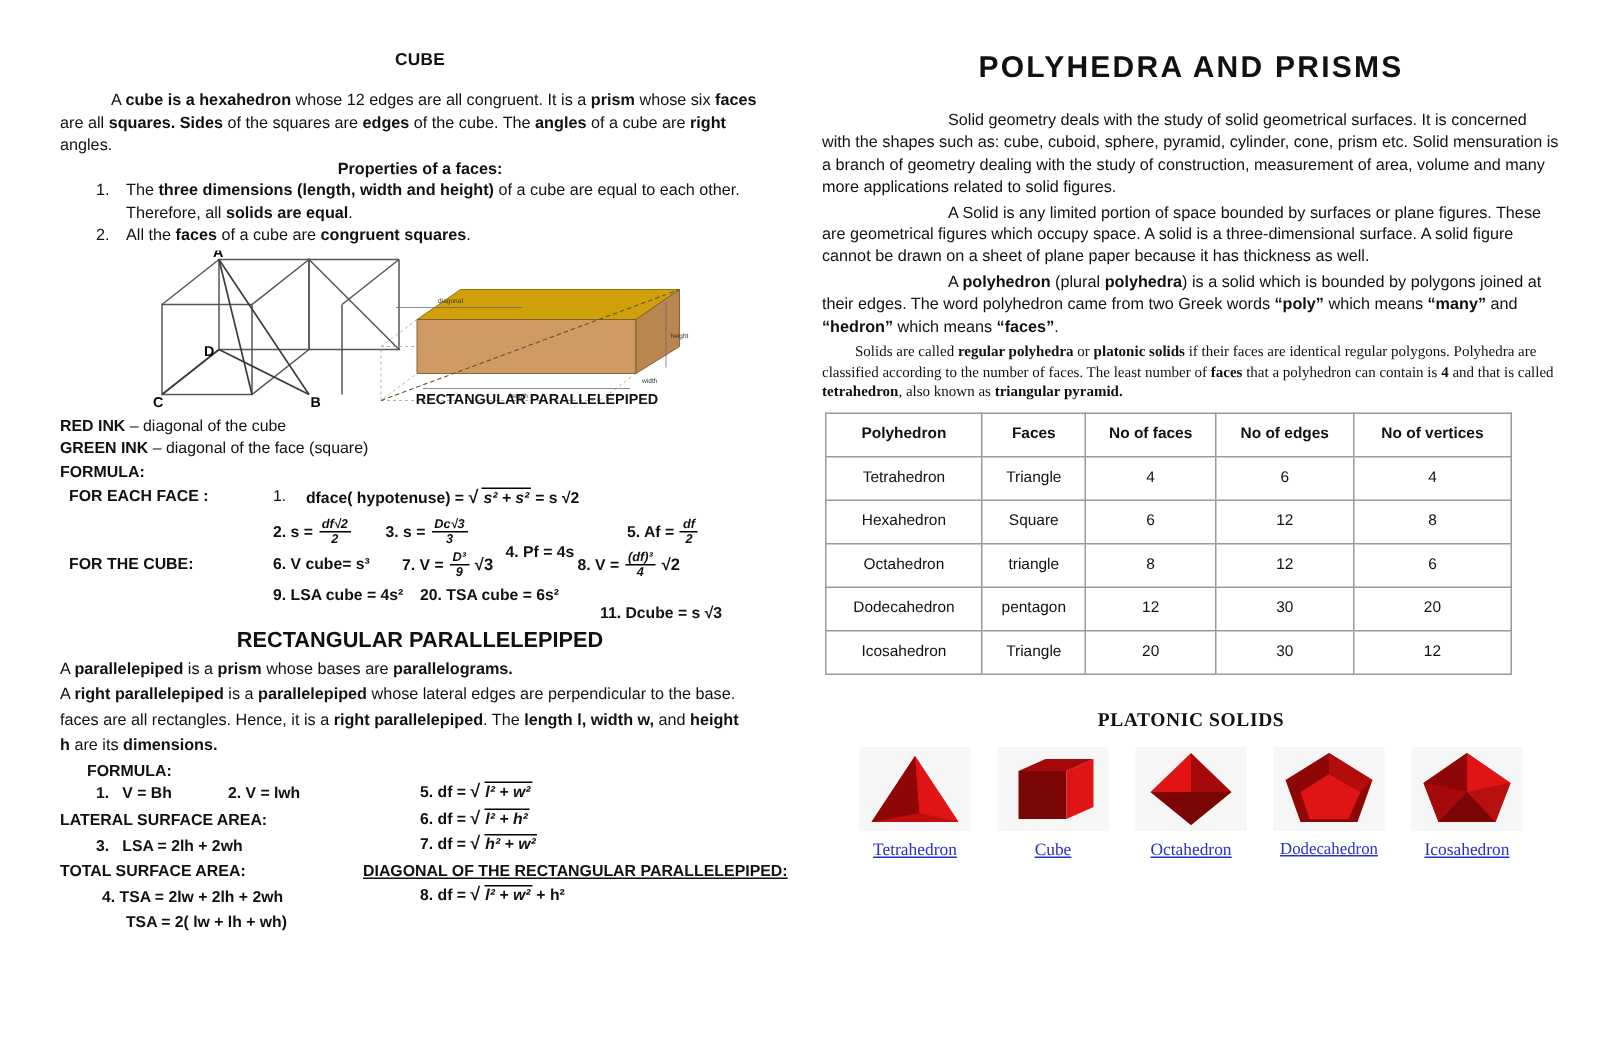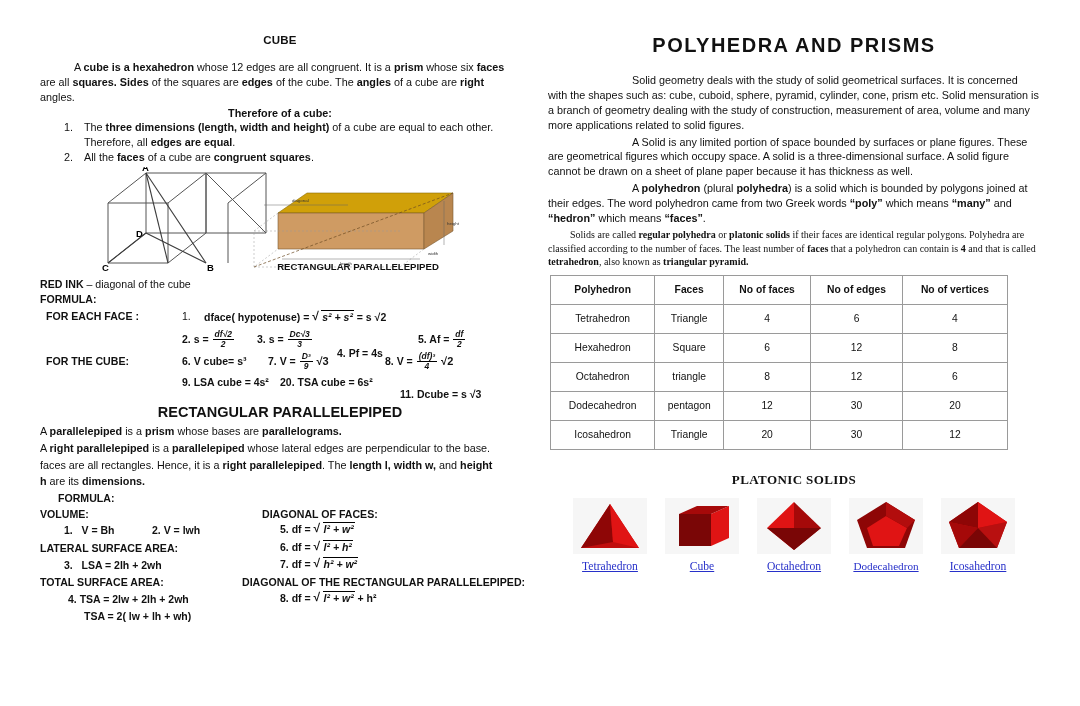--- a/index.html
+++ b/index.html
@@ -94,24 +94,24 @@
 <body>
 
 <div class="page">
 
   <div class="col-left">
 
     <h1 class="section-title">CUBE</h1>
 
     <p class="para indent"><span id="cube-intro"><span>A </span><b>cube is a hexahedron</b><span> whose 12 edges are all congruent. It is a </span><b>prism</b><span> whose six </span><b>faces</b><span> are all </span><b>squares. Sides</b><span> of the squares are </span><b>edges</b><span> of the cube. The </span><b>angles</b><span> of a cube are </span><b>right</b><span> angles.</span></span></p>
 
-    <div class="center-line">Therefore of a cube:</div>
+    <div class="center-line">Properties of a faces:</div>
 
     <ol class="props" id="props-list">
-        <li><span>The </span><b>three dimensions (length, width and height)</b><span> of a cube are equal to each other. Therefore, all </span><b>edges are equal</b><span>.</span></li>
+        <li><span>The </span><b>three dimensions (length, width and height)</b><span> of a cube are equal to each other. Therefore, all </span><b>solids are equal</b><span>.</span></li>
         <li><span>All the </span><b>faces</b><span> of a cube are </span><b>congruent squares</b><span>.</span></li>
       </ol>
 
     <div class="fig-row">
 
       <svg class="cube-fig" viewBox="0 0 170 108">
         <g stroke="#555" stroke-width="1" fill="none">
 
           <polygon points="6,36 6,96 66,96 66,36"></polygon>
 
@@ -169,20 +169,23 @@
       </svg>
     </div>
 
     <div style="position:relative;height:2px;">
       <div style="position:absolute;left:198px;top:-14px;width:240px;text-align:center;font-size:9.6px;font-weight:bold;">RECTANGULAR PARALLELEPIPED</div>
     </div>
 
     <div class="inkline">
       <span>RED INK</span><span class="norm"> – diagonal of the cube</span>
     </div>
+    <div class="inkline">
+      <span>GREEN INK</span><span class="norm"> – diagonal of the face (square)</span>
+    </div>
     <div class="inkline">FORMULA:</div>
 
     <div class="formula-block">
       <div class="frow" style="height:20px;">
         <span class="fitem flabel" style="left:6px;top:1px;">FOR EACH FACE :</span>
         <span class="fitem" style="left:142px;top:1px;font-weight:normal;">1.</span>
         <span class="fitem" style="left:164px;top:1px;">
           <span>dface( hypotenuse)  =</span>
           <span class="rad"><span class="bar">s² + s²</span></span>
           <span>= s √2</span>
@@ -248,24 +251,20 @@
     <div id="rp-lines">
         <p class="para"><span>A </span><b>parallelepiped</b><span> is a </span><b>prism</b><span> whose bases are </span><b>parallelograms.</b></p>
         <p class="para"><span>A </span><b>right parallelepiped</b><span> is a </span><b>parallelepiped</b><span> whose lateral edges are perpendicular to the base.</span></p>
         <p class="para"><span>faces are all rectangles. Hence, it is a </span><b>right parallelepiped</b><span>. The </span><b>length</b><b> l, </b><b>width</b><b> w, </b><span>and </span><b>height</b></p>
         <p class="para"><b>h</b><span> are its </span><b>dimensions.</b></p>
       </div>
 
     <div class="inkline" style="margin-left:18px;">FORMULA:</div>
 
     <div class="formula-block">
-      <div class="frow" style="height:16px;">
-        <span class="fitem flabel" style="left:0px;top:0px;">VOLUME:</span>
-        <span class="fitem flabel" style="left:222px;top:0px;">DIAGONAL OF FACES:</span>
-      </div>
       <div class="frow" style="height:18px;">
         <span class="fitem" style="left:24px;top:0px;">
           <span class="n">1.</span>&nbsp;&nbsp;
           <span>V =  Bh</span>
         </span>
         <span class="fitem" style="left:112px;top:0px;">
           <span class="n">2.</span>
           <span>V = lwh</span>
         </span>
         <span class="fitem" style="left:240px;top:-2px;text-align:right;">
@@ -288,21 +287,21 @@
           <span>LSA = 2lh + 2wh</span>
         </span>
         <span class="fitem" style="left:240px;top:-2px;">
           <span class="n">7.</span>
           <span>df =</span>
           <span class="rad"><span class="bar">h² + w²</span></span>
         </span>
       </div>
       <div class="frow" style="height:17px;">
         <span class="fitem flabel" style="left:0px;top:0px;">TOTAL SURFACE AREA:</span>
-        <span class="fitem flabel" style="left:202px;top:0px;">DIAGONAL OF THE RECTANGULAR  PARALLELEPIPED:</span>
+        <span class="fitem flabel" style="left:202px;top:0px;text-decoration:underline;">DIAGONAL OF THE RECTANGULAR  PARALLELEPIPED:</span>
       </div>
       <div class="frow" style="height:17px;">
         <span class="fitem" style="left:28px;top:0px;">
           <span class="n">4.</span>
           <span>TSA =  2lw + 2lh + 2wh</span>
         </span>
         <span class="fitem" style="left:240px;top:-2px;">
           <span class="n">8.</span>
           <span>df =</span>
           <span class="rad"><span class="bar">l² + w²</span></span>

